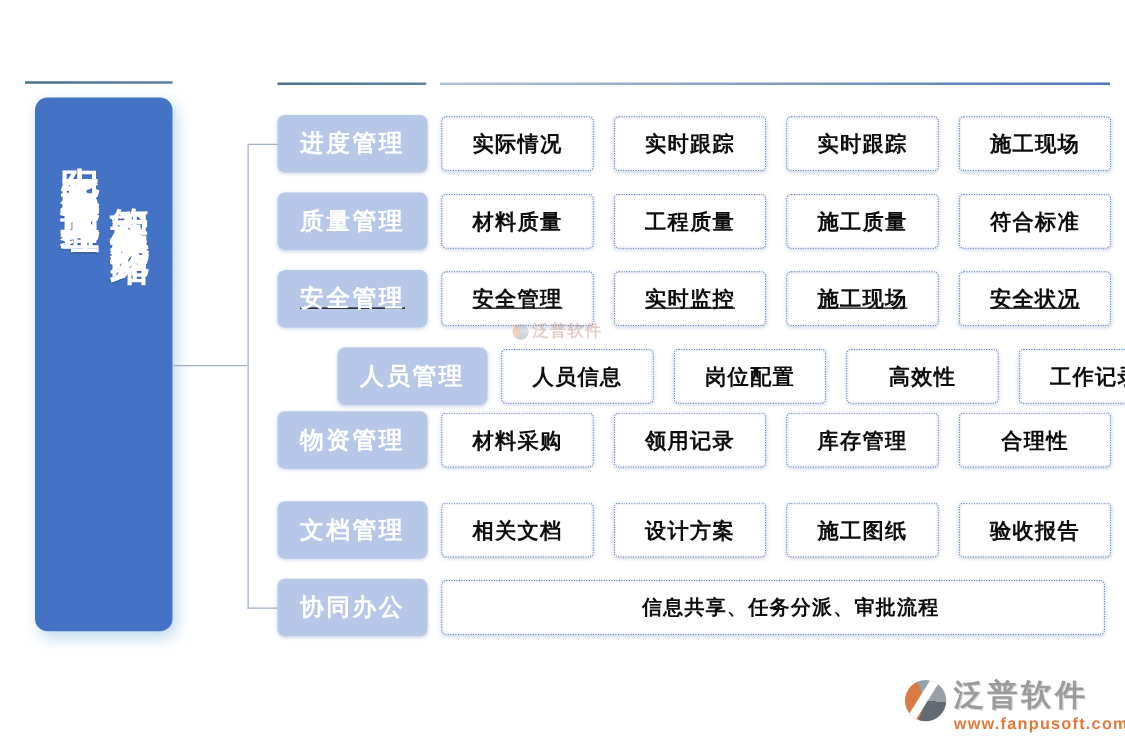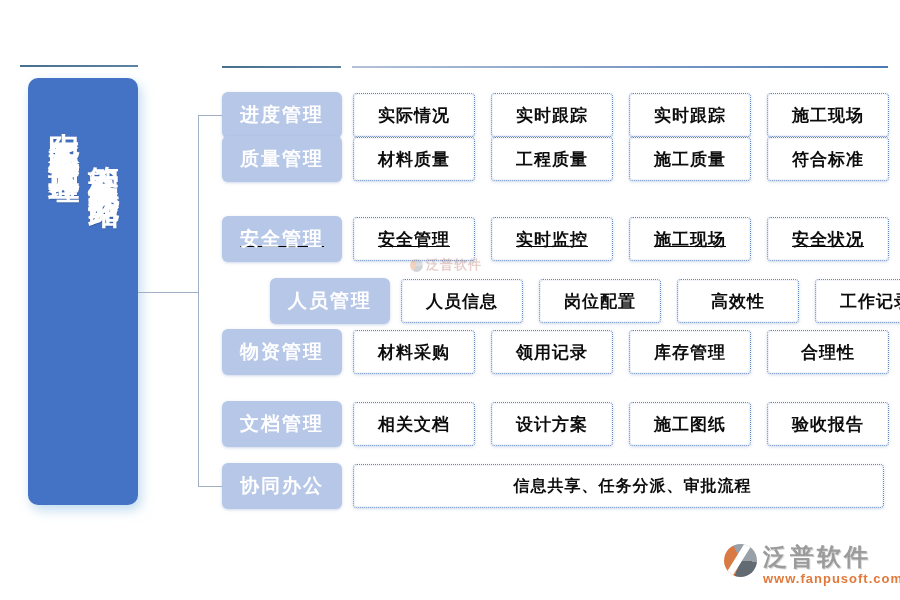--- a/index.html
+++ b/index.html
@@ -134,21 +134,21 @@
   <div id="rows-root">
       <div class="row" style="top: 92px;">
         <div class="category">进度管理</div>
         <div class="items">
           <div class="itembox">实际情况</div>
           <div class="itembox">实时跟踪</div>
           <div class="itembox">实时跟踪</div>
           <div class="itembox">施工现场</div>
         </div>
       </div>
-      <div class="row" style="top: 136px;">
+      <div class="row" style="top: 154px;">
         <div class="category">质量管理</div>
         <div class="items">
           <div class="itembox">材料质量</div>
           <div class="itembox">工程质量</div>
           <div class="itembox">施工质量</div>
           <div class="itembox">符合标准</div>
         </div>
       </div>
       <div class="row" style="top: 216px; text-decoration: underline;">
         <div class="category">安全管理</div>

